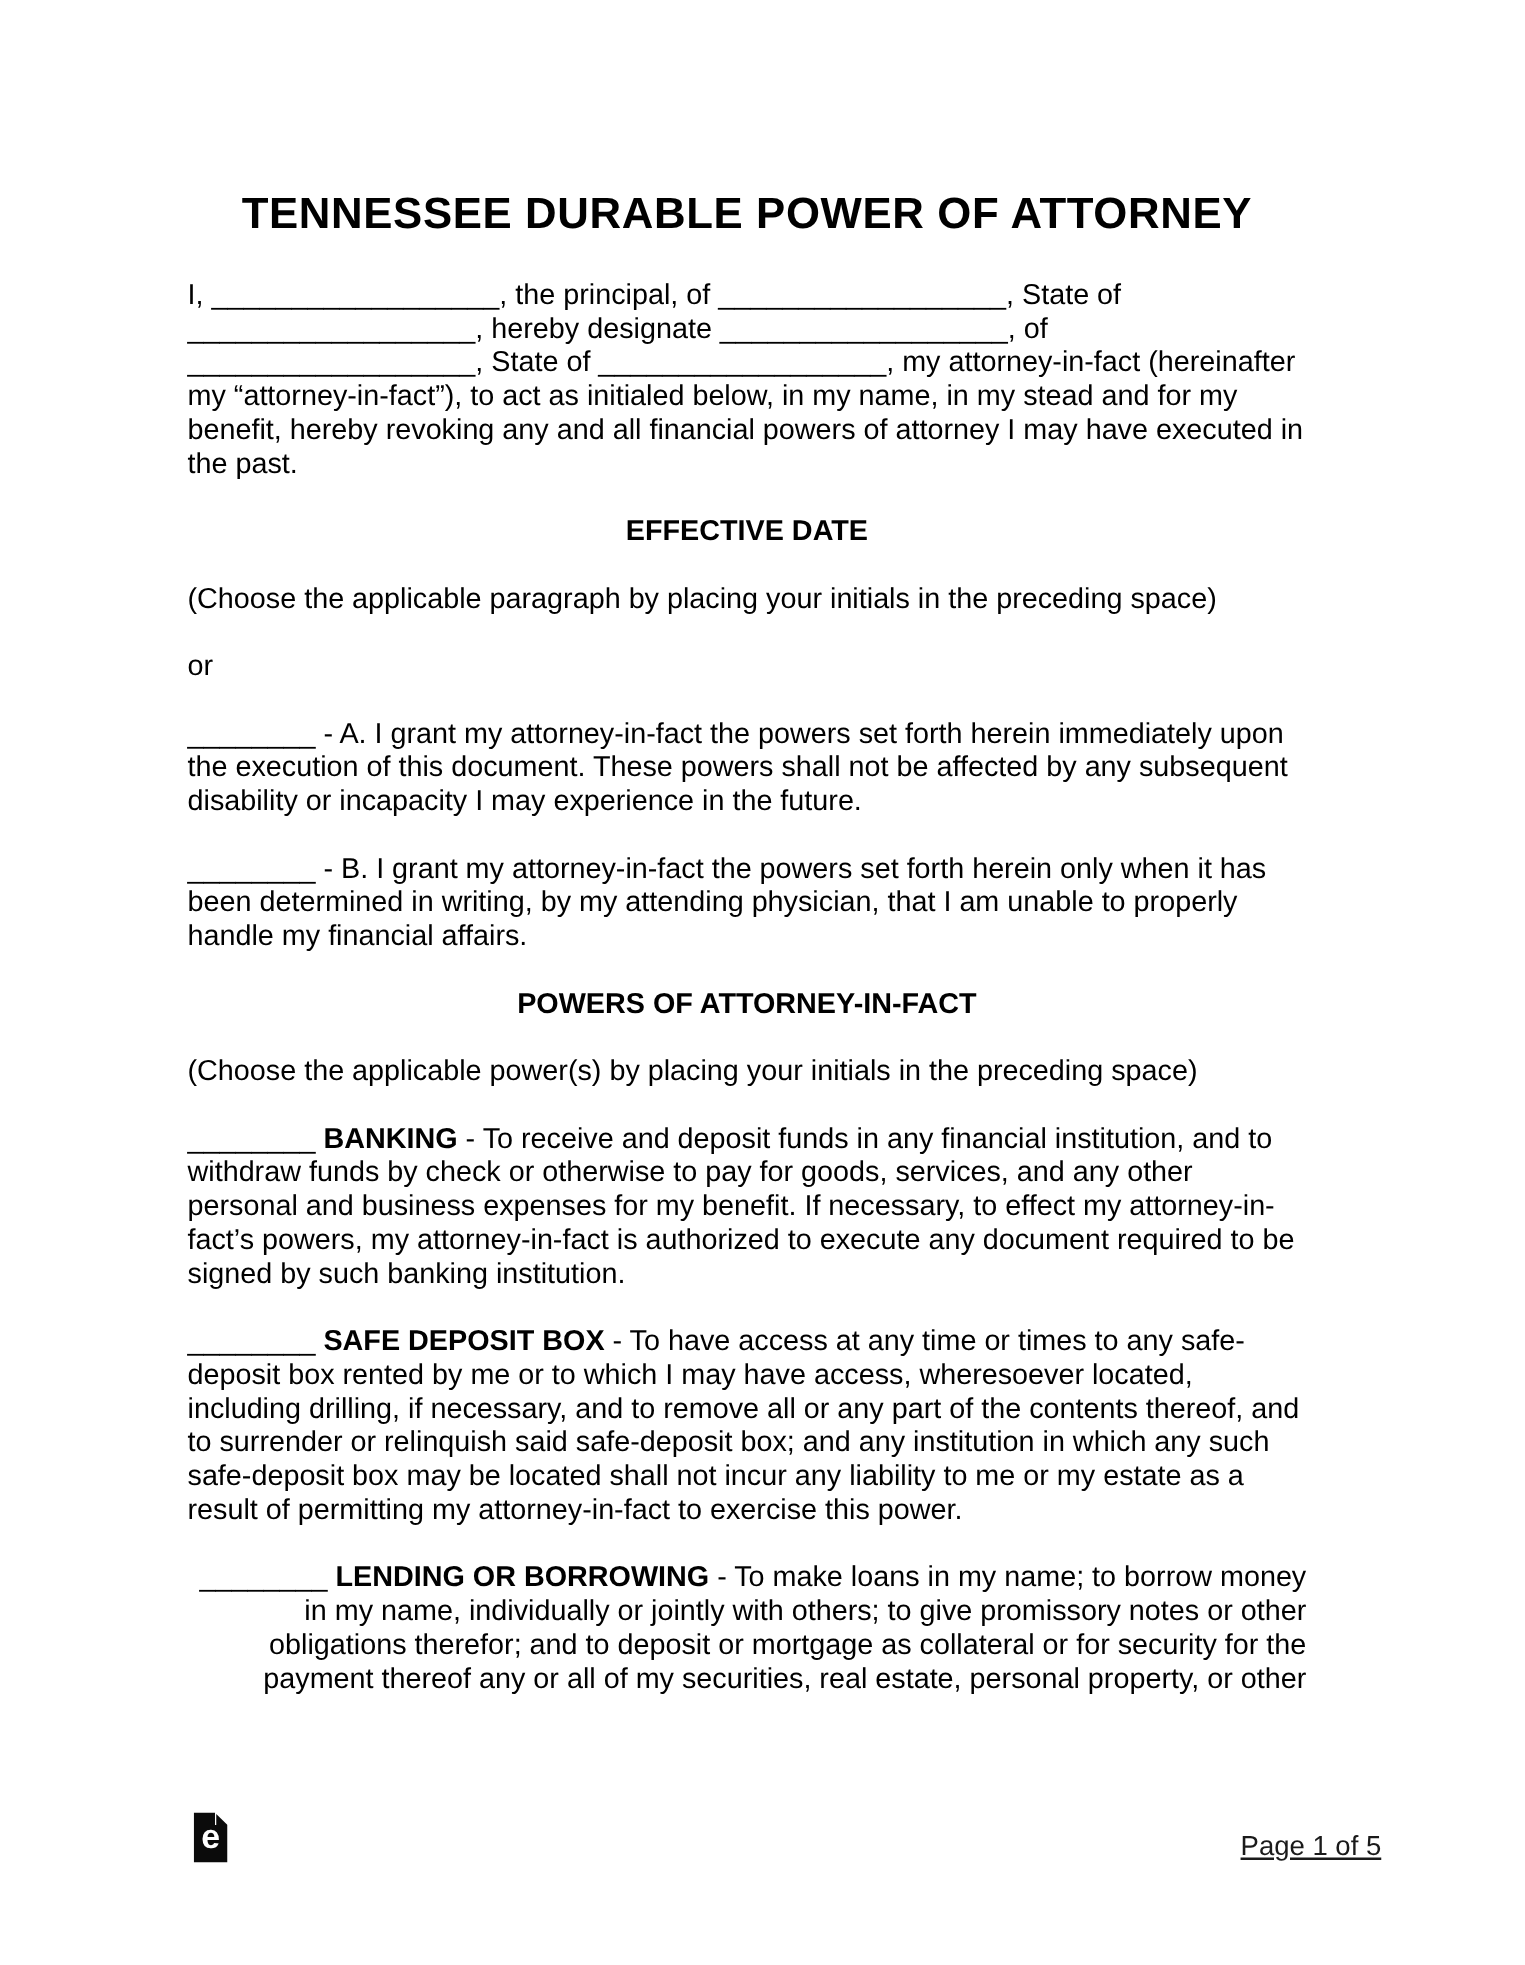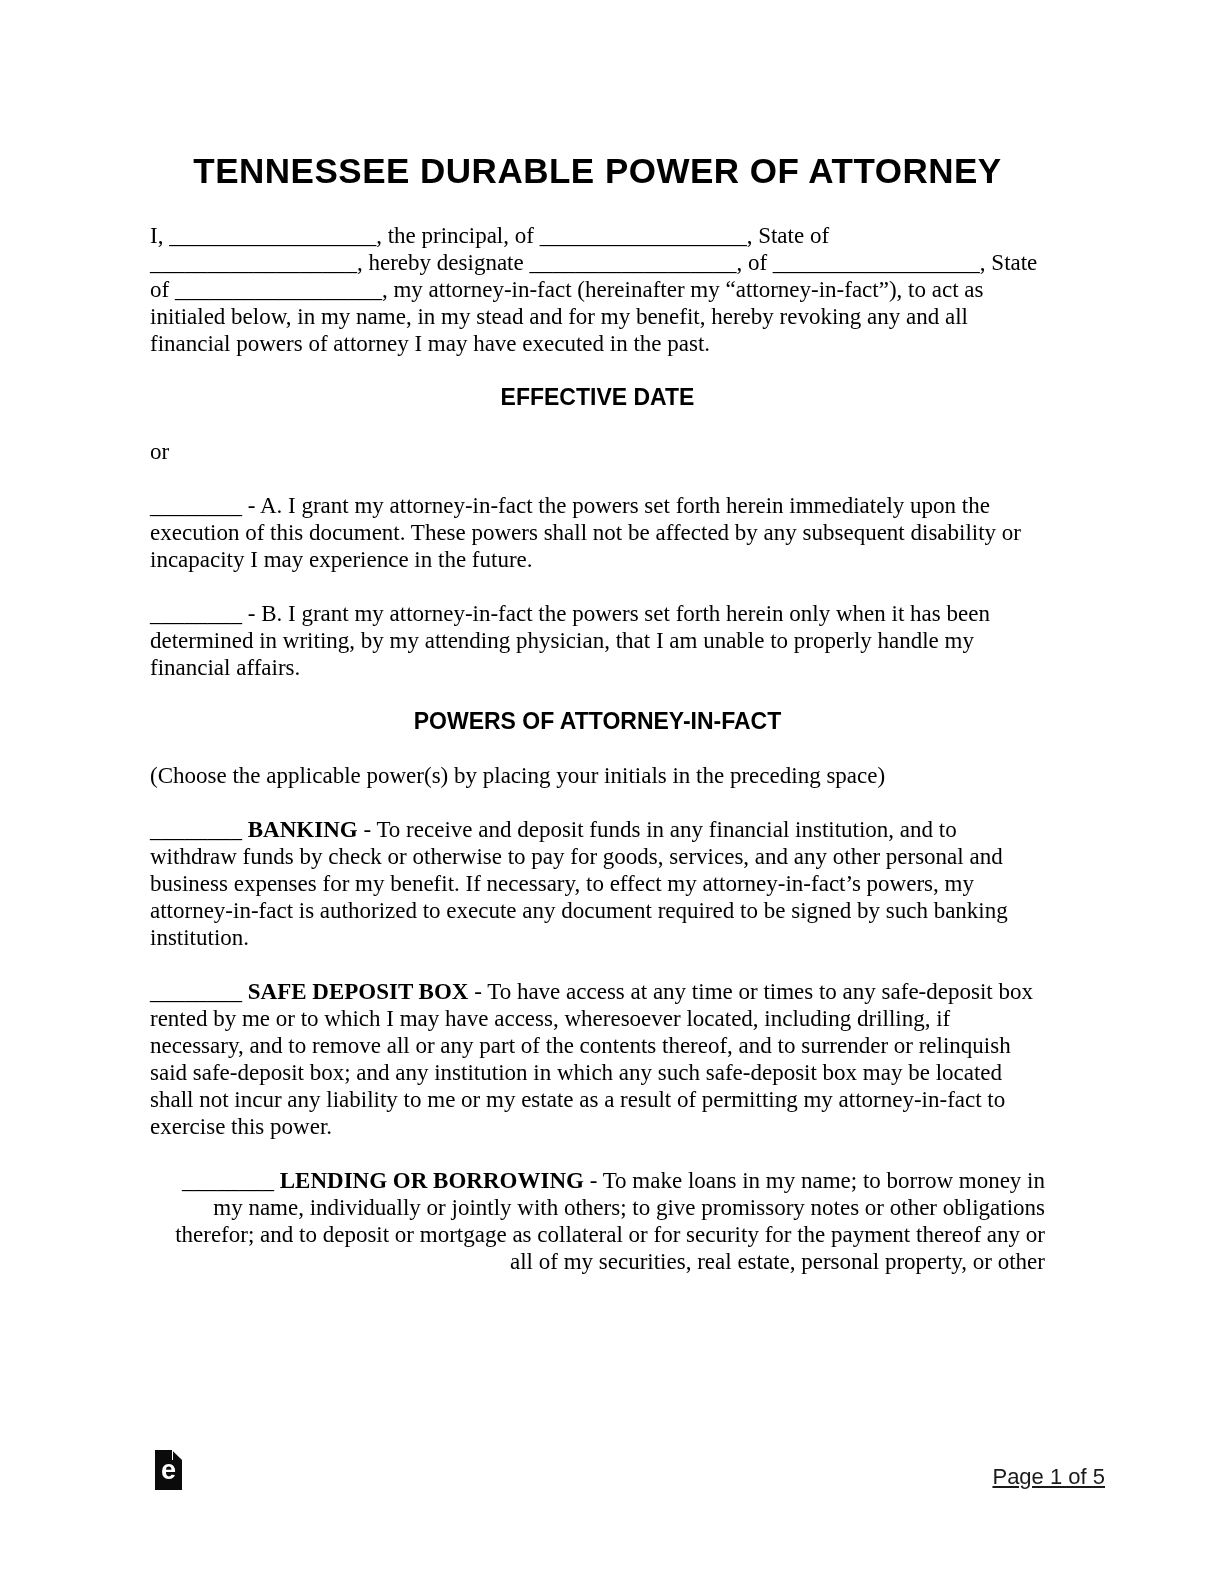--- a/index.html
+++ b/index.html
@@ -31,21 +31,21 @@
     letter-spacing: 0.5px;
     white-space: nowrap;
   }
   .section-heading {
     font-size: 23px;
     line-height: 27px;
     font-weight: bold;
     text-align: center;
     margin-bottom: 27px;
   }
-  .para { margin-bottom: 27px; font-family: Liberation Serif, serif; }
+  .para { margin-bottom: 27px; }
   .para:last-child { margin-bottom: 0; text-align: right; }
   .blank { white-space: nowrap; }
   .power-name { font-weight: bold; }
   .footer-logo {
     position: absolute;
     left: 155px;
     top: 1450px;
     width: 27px;
     height: 40px;
   }
@@ -64,20 +64,21 @@
 
 <div class="page">
   <div class="content">
 
     <h1 class="doc-title">TENNESSEE DURABLE POWER OF ATTORNEY</h1>
 
     <p class="para">I, __________________, the principal, of __________________, State of __________________, hereby designate __________________, of __________________, State of __________________, my attorney-in-fact (hereinafter my “attorney-in-fact”), to act as initialed below, in my name, in my stead and for my benefit, hereby revoking any and all financial powers of attorney I may have executed in the past.</p>
 
     <h2 class="section-heading">EFFECTIVE DATE</h2>
 
+    <p class="para">(Choose the applicable paragraph by placing your initials in the preceding space)</p>
 
     <p class="para">or</p>
 
     <p class="para">
       <span class="blank">________</span>
       <span>- A. I grant my attorney-in-fact the powers set forth herein immediately upon the execution of this document. These powers shall not be affected by any subsequent disability or incapacity I may experience in the future.</span>
     </p>
 
     <p class="para">
       <span class="blank">________</span>

